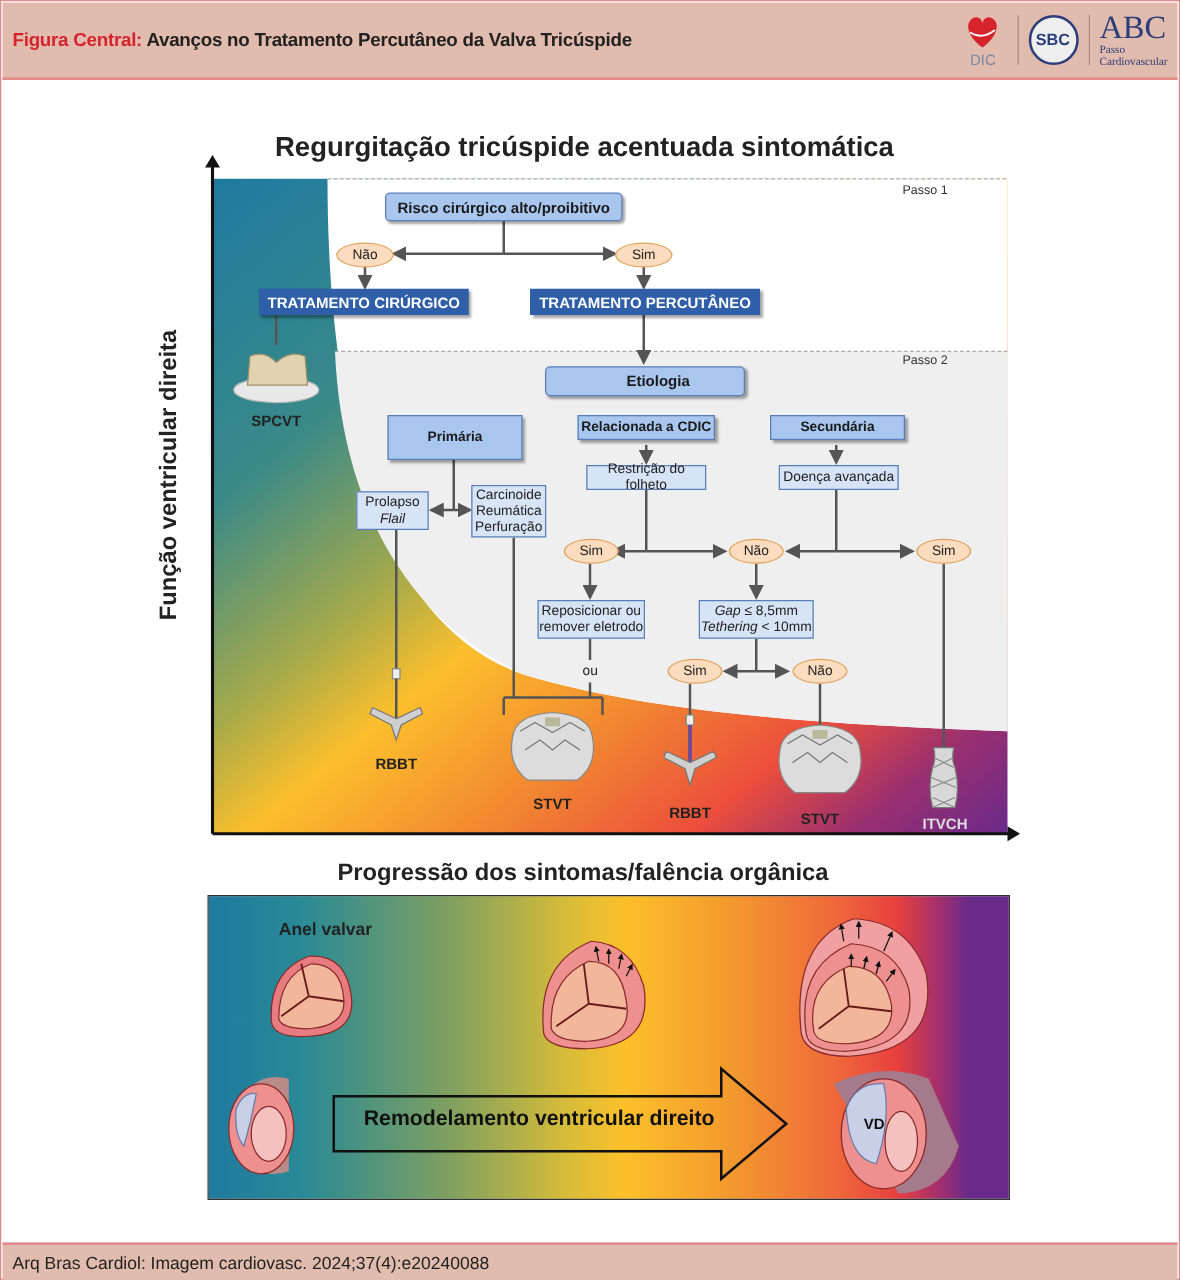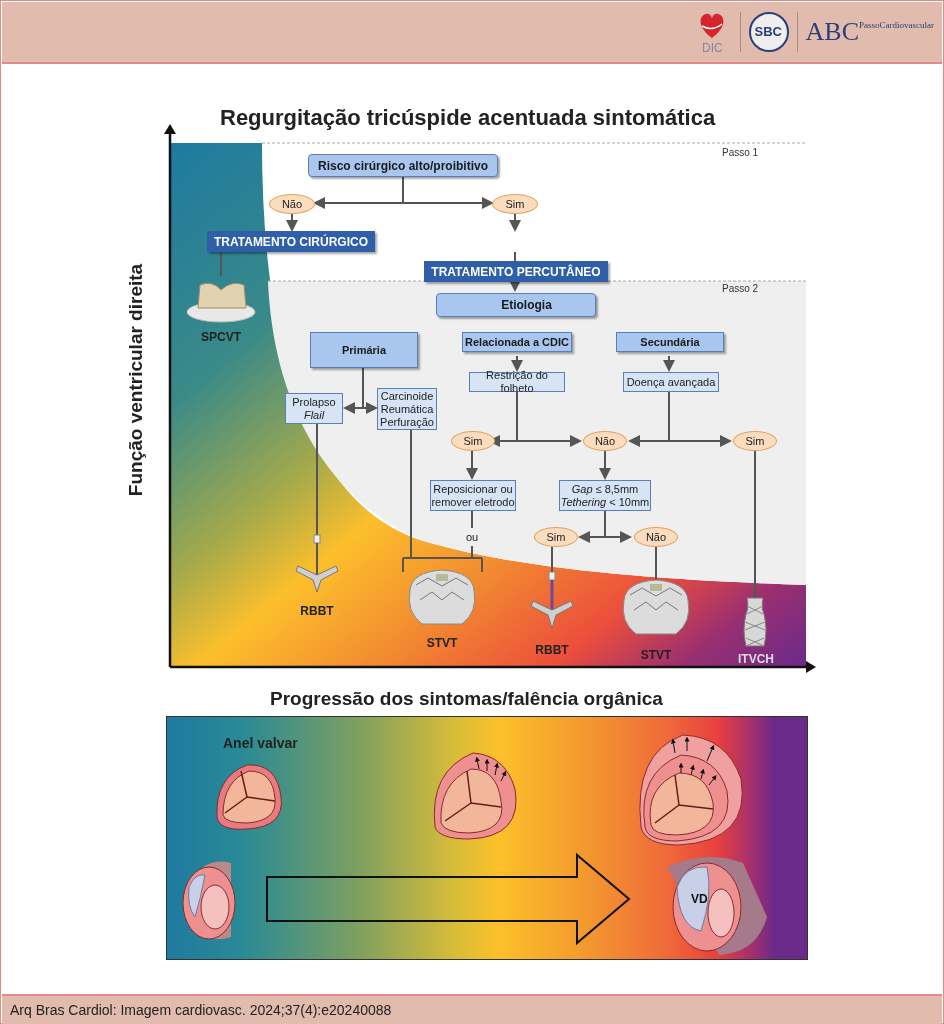--- a/index.html
+++ b/index.html
@@ -6,21 +6,21 @@
   body { width:944px; height:1024px; background:#ffffff; font-family:"Liberation Sans", sans-serif; position:relative; overflow:hidden; }
   .frame { position:absolute; left:0; top:0; width:942px; height:1022px; border:1px solid #e08a8a; }
   .header { position:absolute; left:2px; top:2px; width:940px; height:60px; background:#e1bbad; border-bottom:2px solid #e08a8a; }
   .header-title { position:absolute; left:8px; top:22px; font-size:15px; font-weight:bold; color:#222; letter-spacing:-0.2px; }
   .header-title .red { color:#d7232c; }
   .logos { position:absolute; right:8px; top:4px; height:52px; display:flex; align-items:center; gap:8px; }
   .logo-dic { width:40px; height:48px; position:relative; }
   .logo-sep { width:1px; height:40px; background:#b08a80; }
   .logo-sbc { width:36px; height:36px; border-radius:50%; border:2px solid #2c3e7a; position:relative; background:#eee; }
   .logo-sbc span { position:absolute; left:4px; top:10px; font-size:13px; font-weight:bold; color:#2c3e7a; }
-  .logo-abc { display:flex; flex-direction:row; color:#2c3e7a; font-family:"Liberation Serif", serif; }
+  .logo-abc { display:flex; flex-direction:column; color:#2c3e7a; font-family:"Liberation Serif", serif; }
   .logo-abc .big { font-size:26px; line-height:24px; }
   .logo-abc .small { font-size:9px; line-height:10px; }
   .footer { position:absolute; left:2px; top:994px; width:940px; height:28px; background:#e1bbad; border-top:2px solid #e08a8a; }
   .footer-text { position:absolute; left:8px; top:6px; font-size:14px; font-weight:normal; color:#222; }
 
   .chart-title { position:absolute; left:220px; top:105px; font-size:22px; font-weight:bold; color:#222; }
   .y-title { position:absolute; left:136px; top:380px; transform:translate(-50%,-50%) rotate(-90deg); white-space:nowrap; font-size:19px; font-weight:bold; color:#222; }
   .x-title { position:absolute; left:270px; top:688px; font-size:19px; font-weight:bold; color:#222; }
   svg text { font-family:"Liberation Sans", sans-serif; }
 
@@ -38,20 +38,24 @@
     background:linear-gradient(90deg,#1e7aa0 0%,#2a8a95 12%,#7fa060 30%,#d8bc38 45%,#fcc02a 52%,#f39a2e 65%,#ef6a3a 78%,#e8403e 86%,#a8306a 91%,#6a2a8a 95%,#6a2a8a 100%); }
   .anel-label { position:absolute; left:56px; top:18px; font-size:14px; font-weight:bold; color:#222; }
   .remod-label { position:absolute; left:124px; top:168px; font-size:17px; font-weight:bold; color:#111; }
 </style>
 </head>
 <body>
 
 <div class="frame"></div>
 
 <div class="header">
+  <div class="header-title">
+    <span class="red">Figura Central:</span>
+    <span>Avanços no Tratamento Percutâneo da Valva Tricúspide</span>
+  </div>
   <div class="logos">
     <div class="logo-dic">
       <svg width="40" height="48" viewBox="0 0 40 48">
         <path d="M20 30 C6 20 6 8 14 6 C18 5 20 9 20 11 C20 9 22 5 26 6 C34 8 34 20 20 30Z" fill="#d7232c"></path>
         <path d="M10 18 Q20 24 30 16" stroke="#fff" stroke-width="1.5" fill="none"></path>
         <text x="10" y="44" font-size="12" fill="#7a8aa8" font-family="Liberation Serif, serif">DIC</text>
       </svg>
     </div>
     <div class="logo-sep"></div>
     <div class="logo-sbc">
@@ -169,21 +173,21 @@
   </g>
 </svg>
 
 <div class="passo" style="left:722px;top:147px;">Passo 1</div>
 <div class="passo" style="left:722px;top:283px;">Passo 2</div>
 
 <div class="box b-light" style="left:308px;top:154px;width:190px;height:23px;">Risco cirúrgico alto/proibitivo</div>
 <div class="oval" style="left:269px;top:194px;width:46px;height:20px;">Não</div>
 <div class="oval" style="left:492px;top:194px;width:46px;height:20px;">Sim</div>
 <div class="box b-dark" style="left:207px;top:231px;width:168px;height:21px;">TRATAMENTO CIRÚRGICO</div>
-<div class="box b-dark" style="left:424px;top:231px;width:184px;height:21px;margin-top:30px;">TRATAMENTO PERCUTÂNEO</div>
+<div class="box b-dark" style="left:424px;top:231px;width:184px;height:21px;">TRATAMENTO PERCUTÂNEO</div>
 <div class="dev-label" style="left:221px;top:330px;">SPCVT</div>
 
 <div class="box b-light" style="left:436px;top:293px;width:160px;height:24px;padding-left:21px;">Etiologia</div>
 <div class="box b-head" style="left:310px;top:332px;width:108px;height:36px;">Primária</div>
 <div class="box b-head" style="left:462px;top:332px;width:110px;height:20px;">Relacionada a CDIC</div>
 <div class="box b-head" style="left:616px;top:332px;width:108px;height:20px;">Secundária</div>
 
 <div class="box b-sub" style="left:285px;top:393px;width:58px;height:31px;flex-direction:column;">
   <span>Prolapso</span>
   <i>Flail</i>
@@ -273,17 +277,18 @@
     <path d="M100 160 L410 160 L410 138 L462 182 L410 226 L410 204 L100 204 Z" fill="none" stroke="#111" stroke-width="2"></path>
 
     <g>
       <path d="M500 150 Q540 132 576 146 L600 200 Q590 236 552 238 Z" fill="#a57a8a"></path>
       <ellipse cx="540" cy="190" rx="34" ry="44" fill="#ee8f90" stroke="#8a2a2a"></ellipse>
       <path d="M510 170 Q518 148 540 150 Q546 178 534 214 Q512 210 510 170Z" fill="#c8d0e8" stroke="#6a7aa8"></path>
       <ellipse cx="554" cy="196" rx="13" ry="24" fill="#f5c0c0" stroke="#8a2a2a"></ellipse>
       <text x="524" y="186" font-size="12" font-weight="bold" fill="#111">VD</text>
     </g>
   </svg>
+  <div class="remod-label">Remodelamento ventricular direito</div>
 </div>
 
 <div class="footer">
   <div class="footer-text">Arq Bras Cardiol: Imagem cardiovasc. 2024;37(4):e20240088</div>
 </div>
 
 </body></html>

